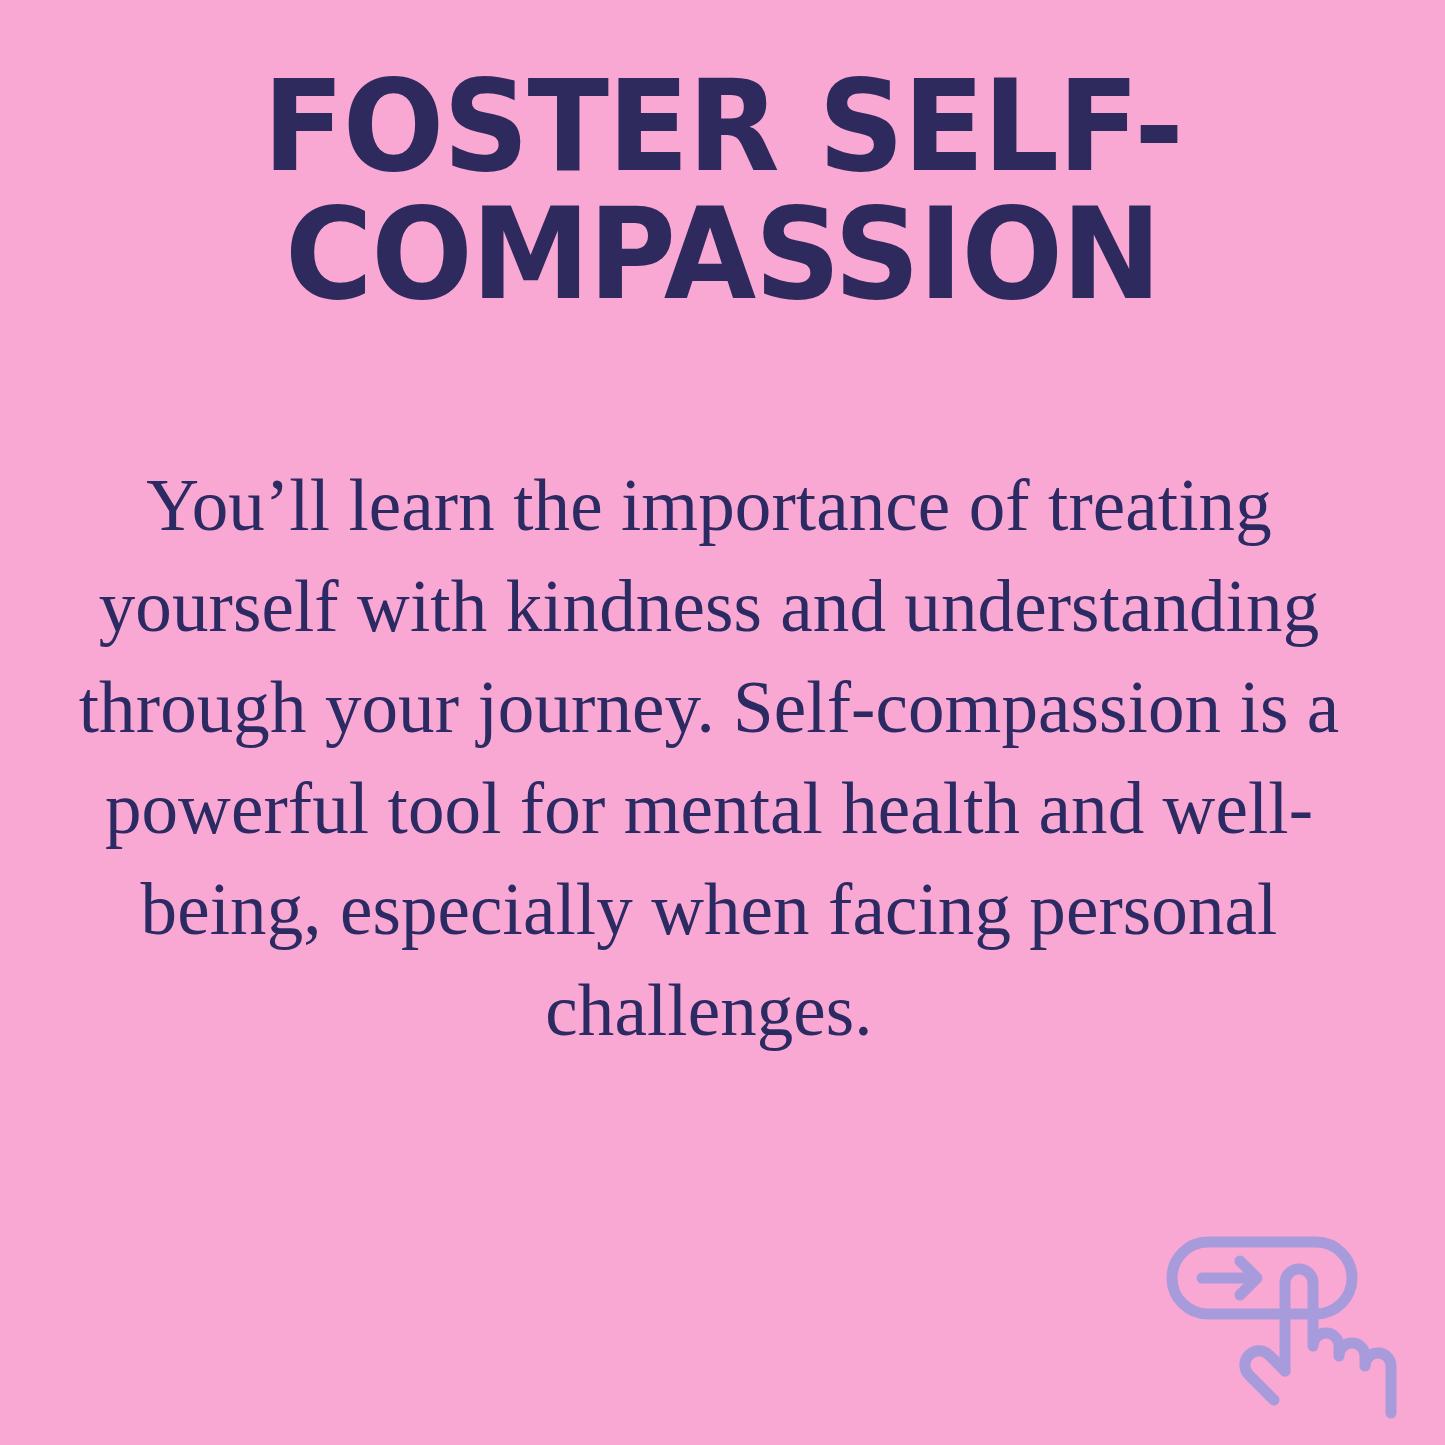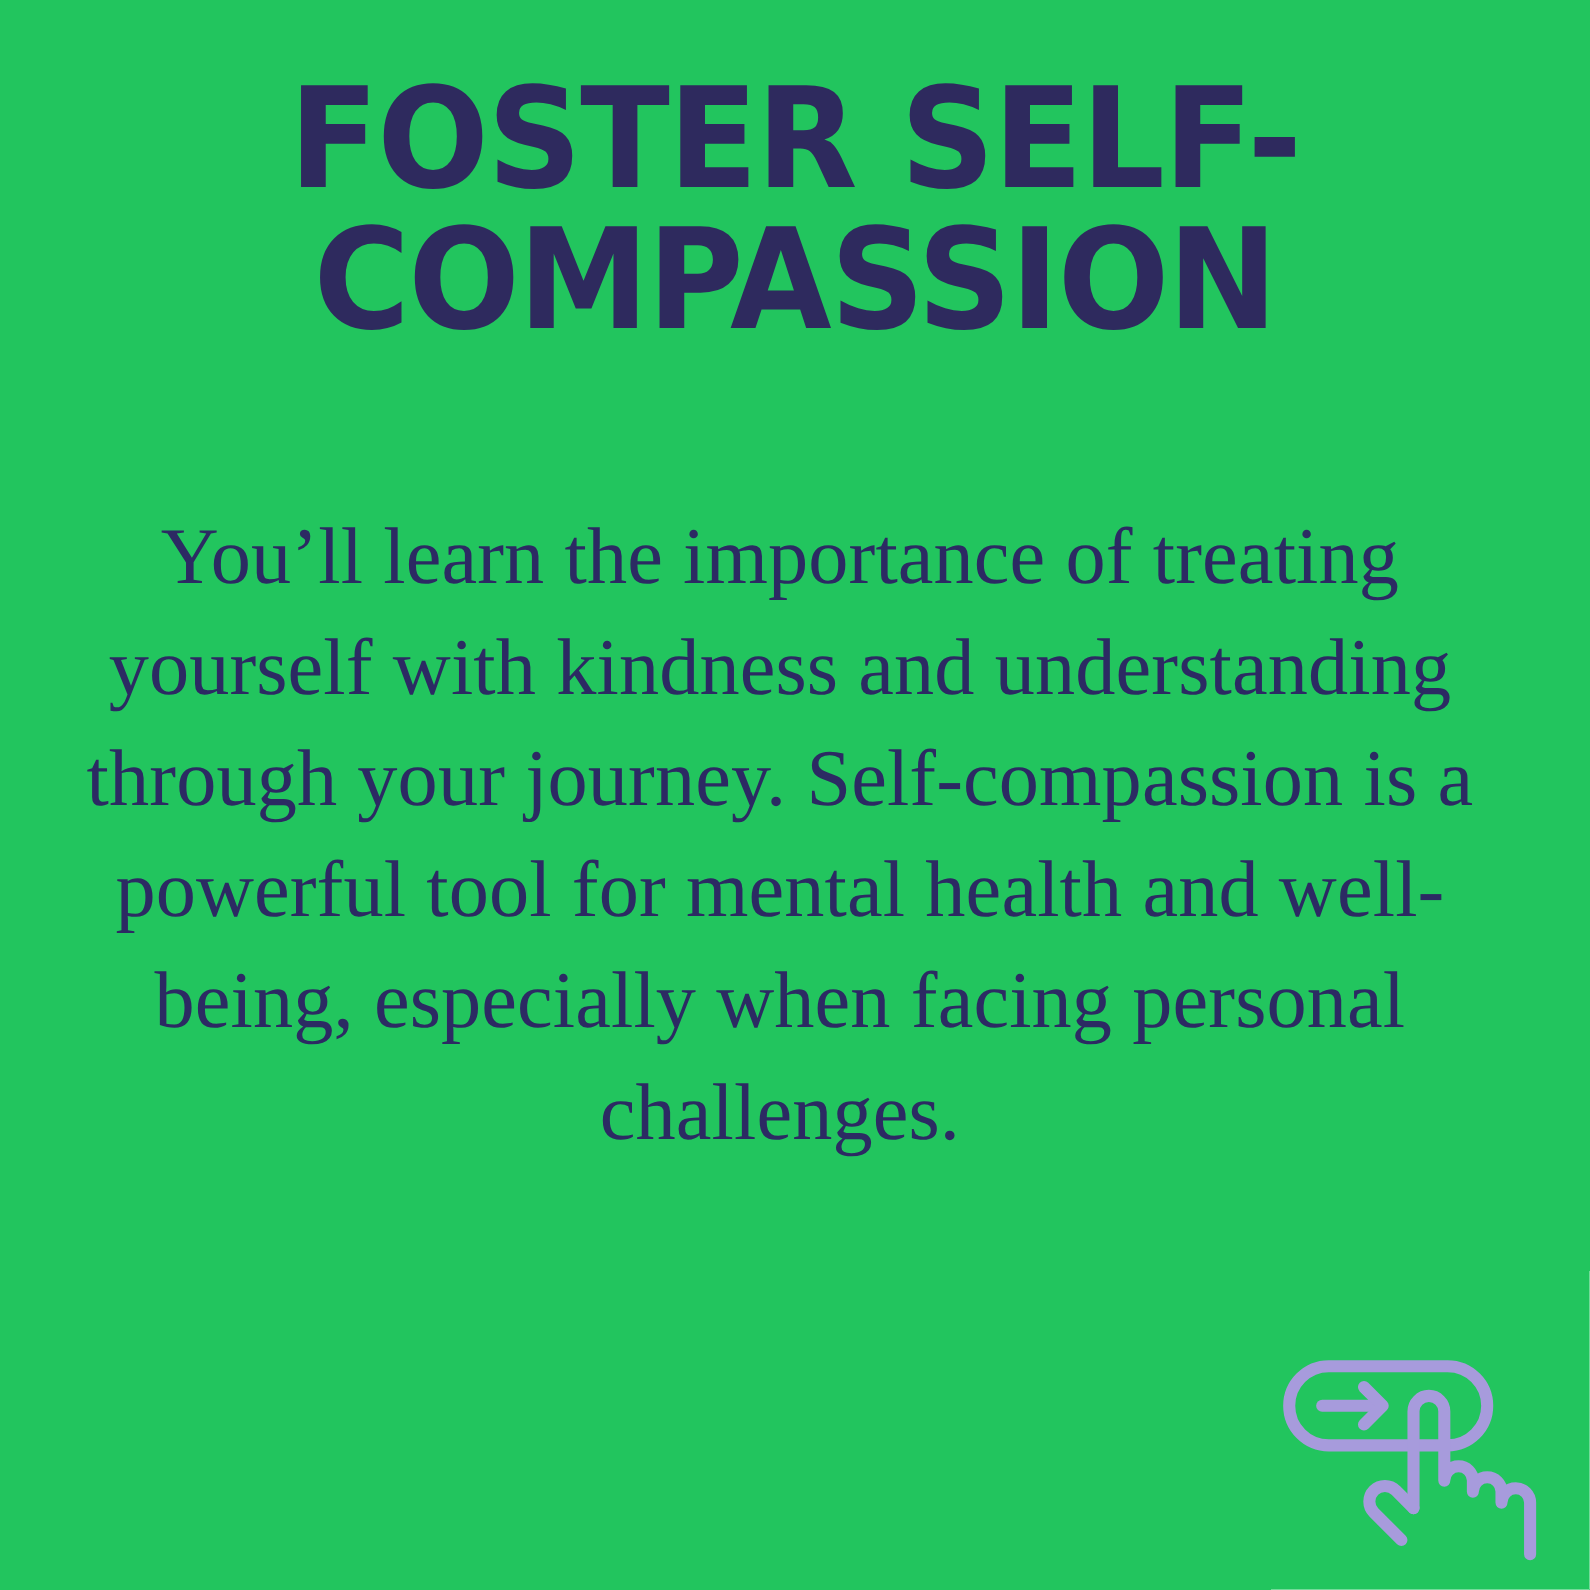--- a/index.html
+++ b/index.html
@@ -11,21 +11,21 @@
     width: 1445px;
     height: 1445px;
     overflow: hidden;
     font-family: "Liberation Sans", sans-serif;
   }
 
   #slide {
     position: relative;
     width: 1445px;
     height: 1445px;
-    background: #22c55e;
+    background: #f9a8d4;
     box-sizing: border-box;
     overflow: hidden;
   }
 
   
   #title-block {
     position: absolute;
     left: 0;
     top: 62px;
     width: 1445px;

